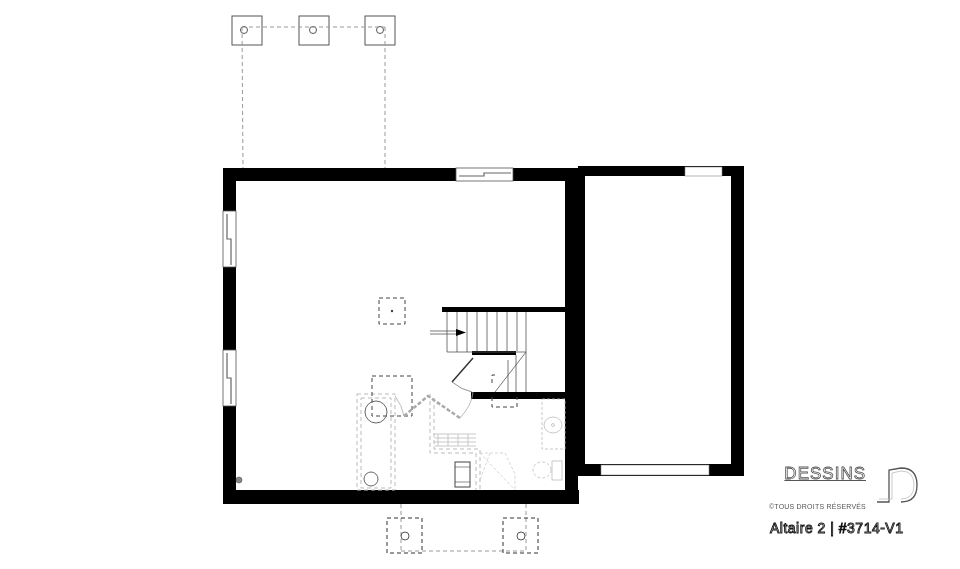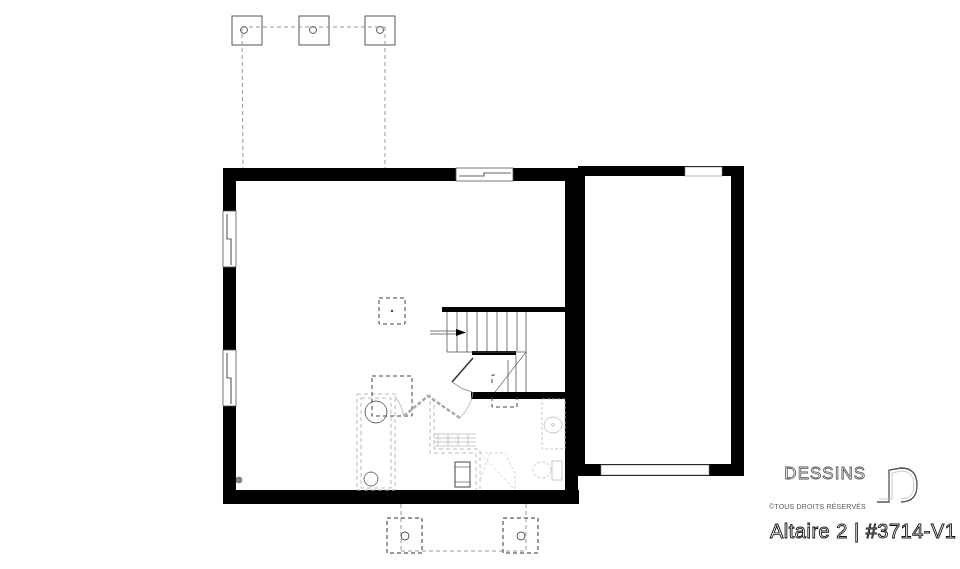--- a/index.html
+++ b/index.html
@@ -4,25 +4,25 @@
 <style>
   html, body { margin:0; padding:0; background:#ffffff; }
   body { width:960px; height:569px; position:relative; overflow:hidden; font-family:"Liberation Sans", sans-serif; }
   svg.plan { position:absolute; left:0; top:0; }
   .brand { position:absolute; left:748px; top:462px; width:180px; height:90px; }
   .brand-line1, .brand-line2 {
     position:absolute; right:62px; font-family:"Liberation Sans", sans-serif;
     font-size:17px; letter-spacing:1px; color:#ffffff;
     -webkit-text-stroke:0.8px #555; font-weight:normal;
   }
-  .brand-line1 { top:2px; }
+  .brand-line1 { top:2px;text-decoration:underline; }
   .brand-line2 { top:20px; }
   .brand-rights { position:absolute; right:62px; top:41px; font-size:7px; color:#555; letter-spacing:0.2px; }
   .brand-logo { position:absolute; left:127px; top:2px; }
-  .caption { position:absolute; left:770px; top:520px; font-size:20px; color:#ffffff;
+  .caption { position:absolute; left:770px; top:520px; font-size:14px; color:#ffffff;
     -webkit-text-stroke:0.9px #111; letter-spacing:0.5px; font-family:"Liberation Sans", sans-serif; }
 </style>
 </head>
 <body>
 
 <svg class="plan" width="960" height="569" viewBox="0 0 960 569" xmlns="http://www.w3.org/2000/svg">
 
   <g fill="none" stroke="#555" stroke-width="1">
     <rect x="232" y="16" width="30" height="29"></rect>
     <rect x="299" y="16" width="30" height="29"></rect>

